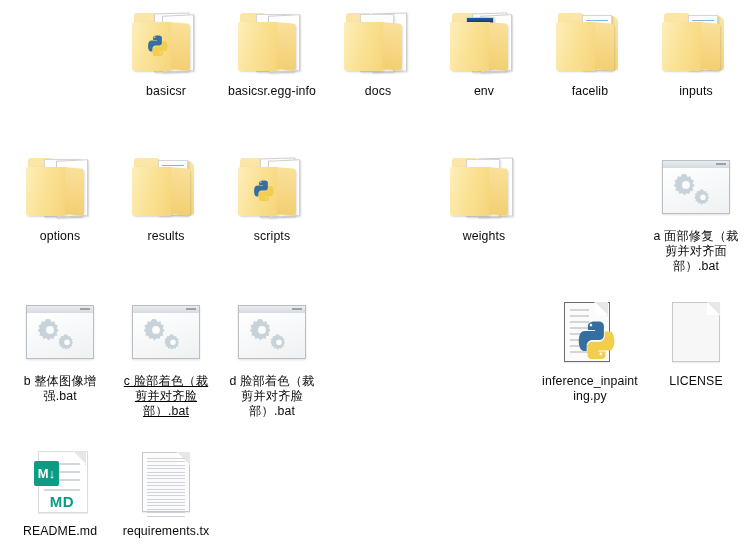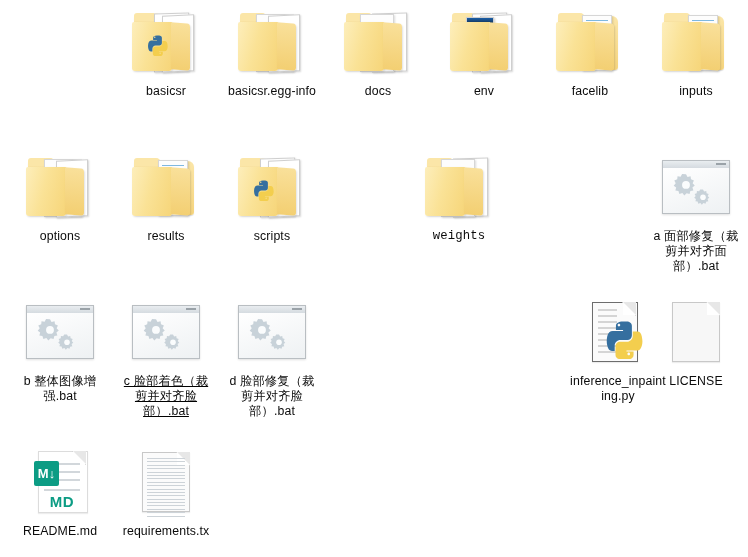--- a/index.html
+++ b/index.html
@@ -328,21 +328,21 @@
           <div style="position:absolute;left:14px;top:22px;">
             <svg width="22" height="22" viewBox="0 0 64 64">
               <path fill="#356f9f" d="M31.7 4c-6.6 0-11 2.7-11 6.6v6.8h11.4v1.6H15.6c-4.2 0-7.6 3.1-8.7 8.2-1.2 5.8-1.3 9.5 0 15.6 1 4.6 3.3 8.2 7.5 8.2h4.3v-8.3c0-4.8 4.1-9 9-9h11.3c4 0 7.2-3.3 7.2-7.3V10.6C46.2 6.8 42.6 4 38 4h-6.3zm-6.2 3.5c1.2 0 2.1 1 2.1 2.2s-.9 2.2-2.1 2.2-2.1-1-2.1-2.2.9-2.2 2.1-2.2z"></path>
               <path fill="#f3ce4e" d="M47.6 19v8.1c0 5-4.3 9.2-9 9.2H27.2c-3.9 0-7.2 3.4-7.2 7.3v13.8c0 3.9 3.4 6.2 7.2 7.3 4.6 1.3 9 1.6 14.5 0 3.6-1 7.2-3.1 7.2-7.3v-5.5H37.6v-1.6h17.2c4.2 0 5.7-2.9 7.2-7.3 1.5-4.5 1.4-8.8 0-15.6-1-4.5-3-7.3-7.2-7.3h-7.2zm-6.4 34.6c1.2 0 2.1 1 2.1 2.2s-.9 2.2-2.1 2.2-2.1-1-2.1-2.2.9-2.2 2.1-2.2z"></path>
             </svg>
           </div>
         </div>
       </div>
       <div class="label">scripts</div>
     </div>
-    <div class="item" style="left: 406px; top: 151px; font-family: Liberation Mono, monospace;">
+    <div class="item" style="left: 431px; top: 151px;">
       <div class="icon-wrap">
         <div class="folder">
           <div class="back"></div>
           <div class="sheet sheetA" style="left:28px;"></div>
           <div style="position:absolute;left:32px;bottom:8px;color:#0c9c84;font-size:11px;font-weight:bold;">D</div>
           <div class="plainsheet" style="left:16px;top:2px;width:32px;">
             <span style="position:absolute;left:3px;top:8px;width:6px;height:18px;background:#0c9c84;"></span>
             <span style="position:absolute;left:12px;top:10px;right:3px;height:1.5px;background:#ccd2d7;"></span>
             <span style="position:absolute;left:12px;top:16px;right:3px;height:1.5px;background:#ccd2d7;"></span>
             <span style="position:absolute;left:12px;top:22px;right:3px;height:1.5px;background:#ccd2d7;"></span>
@@ -434,23 +434,23 @@
             </div>
             <div class="gear" style="left:30px;top:20px;">
               <svg width="20" height="20" viewBox="0 0 100 100">
                 <path fill="#c8d2d9" d="M50 8l5.5 9.6 10.8-2.6 1.6 11 10.4 4-4.6 10.1 7.6 8.1-8.4 7.3 3.6 10.5-11 2.2-2.7 10.8-10.5-3.4L44 84l-6.9-8.7-10.8 3.1-3.3-10.6-11-1.6 2.9-10.7-8.8-6.8 7.2-8.5-5.2-9.8 10.6-4.6 1-11 11 2 5.3-9.8z"></path>
                 <circle cx="50" cy="46" r="14" fill="#fafcfd"></circle>
               </svg>
             </div>
           </div>
         </div>
       </div>
-      <div class="label cjk">d 脸部修复（裁剪并对齐脸部）.bat</div>
-    </div>
-    <div class="item" style="left: 565px; top: 296px;">
+      <div class="label cjk">d 脸部着色（裁剪并对齐脸部）.bat</div>
+    </div>
+    <div class="item" style="left: 537px; top: 296px;">
       <div class="icon-wrap">
         <div class="doc" style="width:52px;">
           <div class="page" style="width:44px;height:58px;border-color:#6d6d6d;"></div>
           <div class="corner" style="right:8px;"></div>
           <div class="corner2" style="right:8px;"></div>
           <div class="pylines" style="position:absolute;left:6px;top:7px;width:30px;">
             <i></i>
             <i></i>
             <i></i>
             <i></i>

